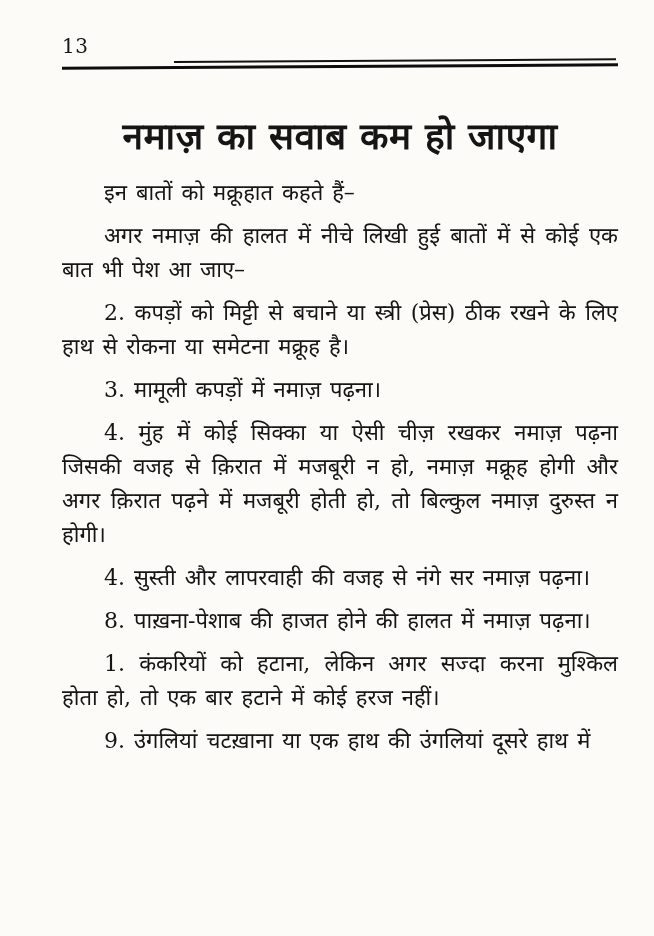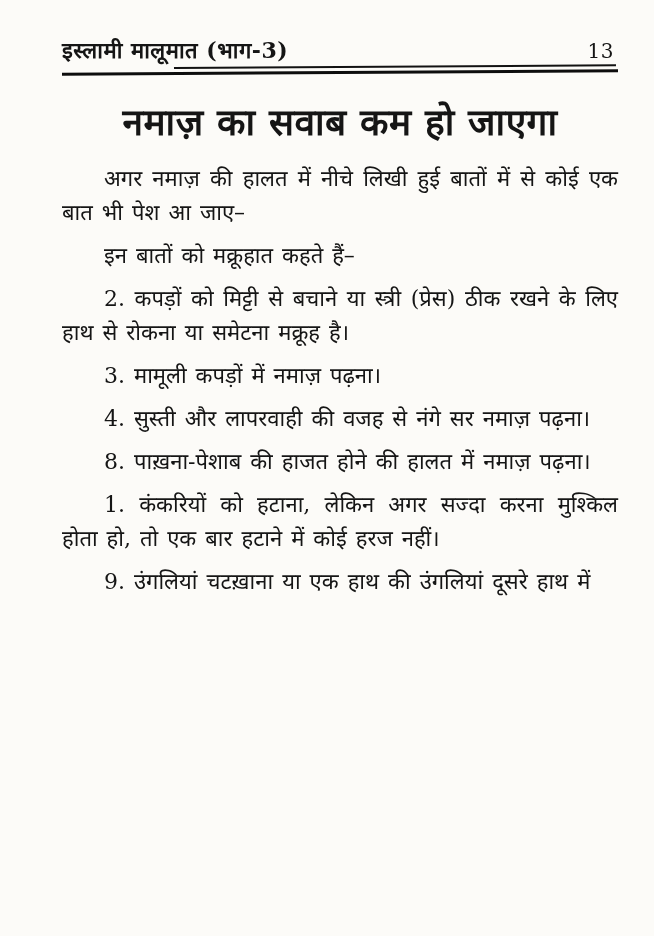--- a/index.html
+++ b/index.html
@@ -23,55 +23,55 @@
     letter-spacing: 0.5px;
   }
   .page-number { font-size: 20px; font-weight: 400; padding-right: 4px; }
   .rule-wrap { margin-top: 2px; transform: rotate(-0.35deg); }
   .rule-thin  { height: 2px; background: #121212; width: 442px; margin-left: 112px; }
   .rule-thick { height: 3px; background: #0d0d0d; margin-top: 3px; }
   .doc-title {
     text-align: center;
     font-size: 37px;
     font-weight: 700;
-    margin: 21px 0 16px 0;
+    margin: 41px 0 16px 0;
     letter-spacing: 0.5px;
     white-space: nowrap;
   }
   .body-text p {
     font-size: 22px;
     line-height: 34px;
     text-align: justify;
     text-indent: 42px;
     margin: 0 0 9px 0;
     word-spacing: 2px;
   }
   .body-text p:last-child { margin-bottom: 0; }
 </style>
 </head>
 <body>
 
 <div class="page">
 
   <div class="header-row">
-    <span>इस्लामी मालूमात (भाग-3)</span>
     <span class="page-number">13</span>
   </div>
 
   <div class="rule-wrap">
     <div class="rule-thin"></div>
     <div class="rule-thick"></div>
   </div>
 
   <h1 class="doc-title">नमाज़ का सवाब कम हो जाएगा</h1>
 
   <div class="body-text">
+    <p>इन बातों को मक्रूहात कहते हैं–</p>
     <p>अगर नमाज़ की हालत में नीचे लिखी हुई बातों में से कोई एक बात भी पेश आ जाए–</p>
-    <p>इन बातों को मक्रूहात कहते हैं–</p>
     <p>2. कपड़ों को मिट्टी से बचाने या स्त्री (प्रेस) ठीक रखने के लिए हाथ से रोकना या समेटना मक्रूह है।</p>
     <p>3. मामूली कपड़ों में नमाज़ पढ़ना।</p>
+    <p>4. मुंह में कोई सिक्का या ऐसी चीज़ रखकर नमाज़ पढ़ना जिसकी वजह से क़िरात में मजबूरी न हो, नमाज़ मक्रूह होगी और अगर क़िरात पढ़ने में मजबूरी होती हो, तो बिल्कुल नमाज़ दुरुस्त न होगी।</p>
     <p>4. सुस्ती और लापरवाही की वजह से नंगे सर नमाज़ पढ़ना।</p>
     <p>8. पाख़ना-पेशाब की हाजत होने की हालत में नमाज़ पढ़ना।</p>
     <p>1. कंकरियों को हटाना, लेकिन अगर सज्दा करना मुश्किल होता हो, तो एक बार हटाने में कोई हरज नहीं।</p>
     <p>9. उंगलियां चटख़ाना या एक हाथ की उंगलियां दूसरे हाथ में</p>
   </div>
 
 </div>
 
 </body></html>

